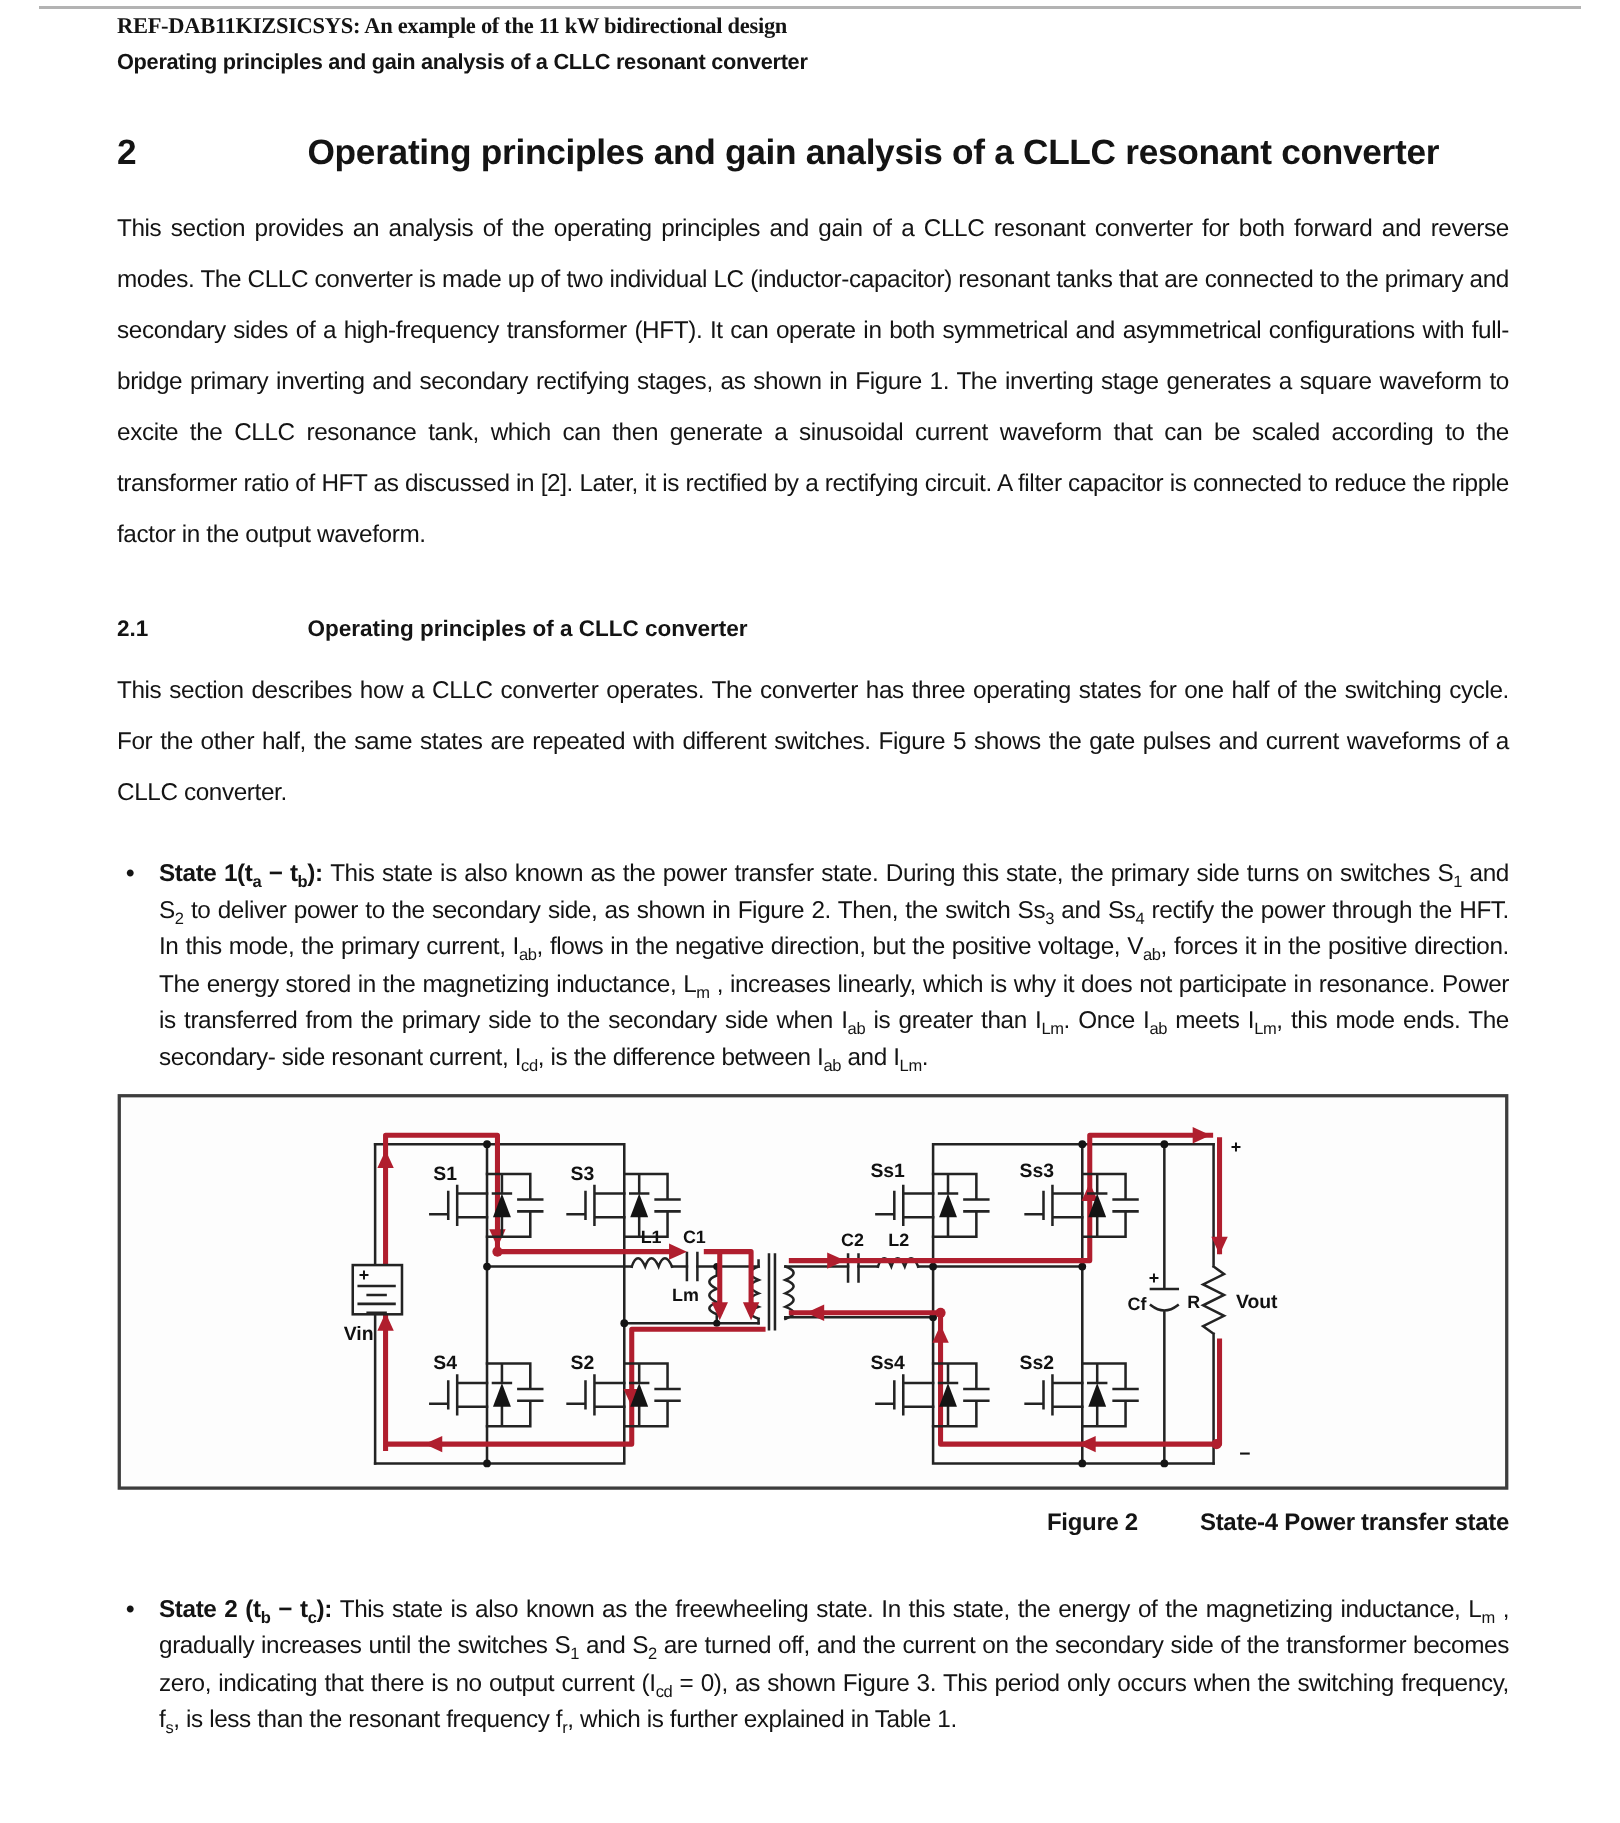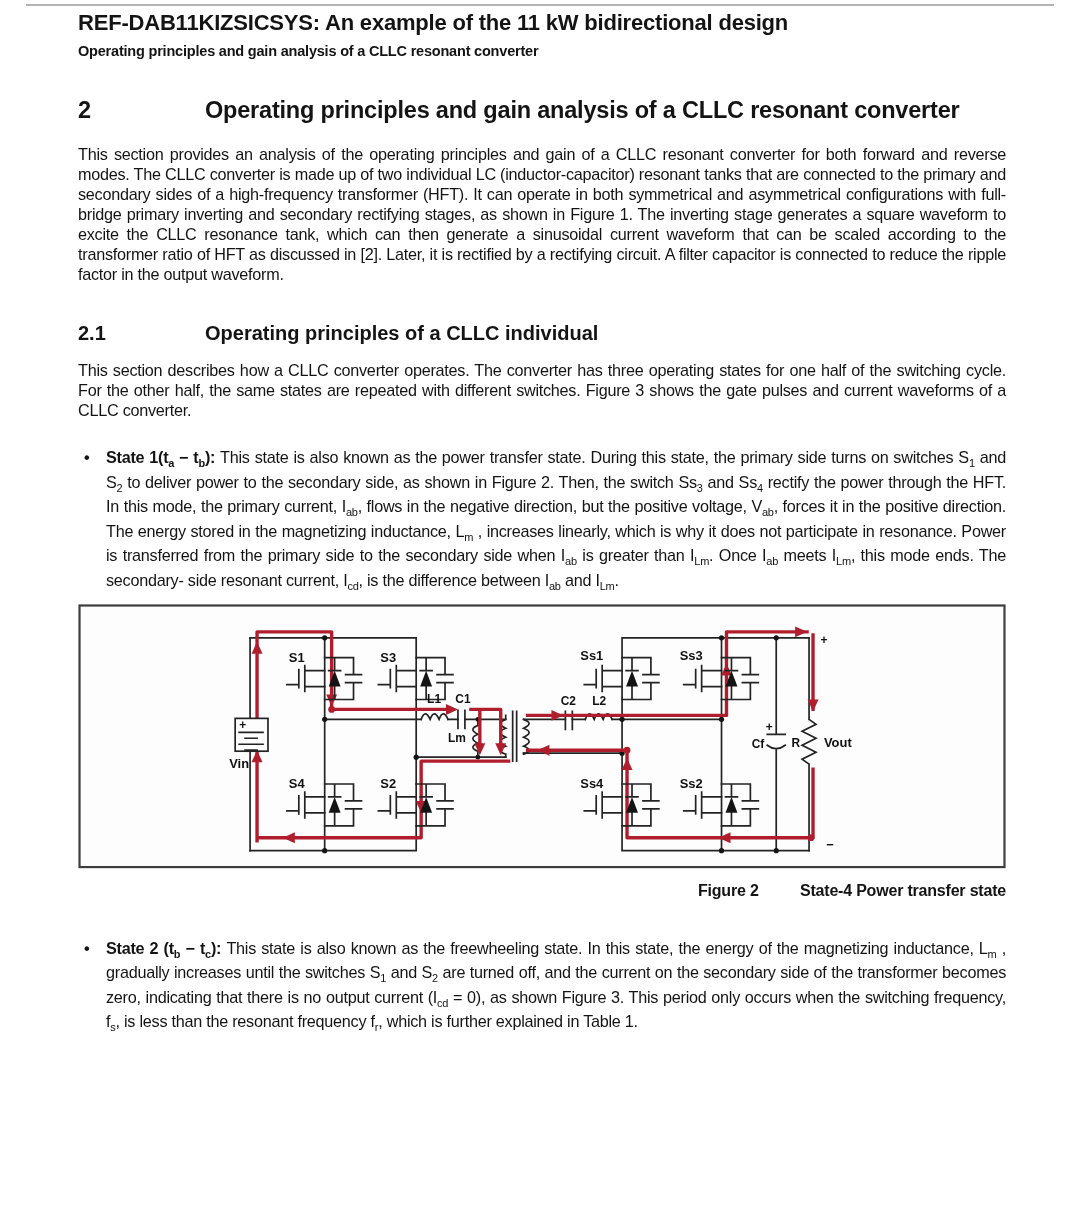--- a/index.html
+++ b/index.html
@@ -7,31 +7,31 @@
   body {
     width:1080px; height:1215px; overflow:hidden; position:relative;
     font-family:"Liberation Sans", sans-serif; color:#141414;
     -webkit-font-smoothing:antialiased;
   }
   .topline { position:absolute; top:4px; left:26px; width:1028px;
     border-top:2px solid #b3b3b3; }
   .content { position:absolute; top:0; left:78px; width:928px; }
 
   .hdr { padding-top:10px; }
-  .hdr-l1 { font-size:22px; font-weight:700; letter-spacing:-0.2px; }
+  .hdr-l1 { font-size:15px; font-weight:700; letter-spacing:-0.2px;font-family:Liberation Serif, serif; }
   .hdr-l2 { font-size:14.5px; font-weight:700; margin-top:7px; letter-spacing:-0.2px; }
 
   .sec-head { display:flex; margin-top:34px; }
   .sec-head .num { flex:none; width:127px; font-weight:700; }
   .sec-head .ttl { flex:1; font-weight:700; }
   .h-big { font-size:23.5px; line-height:34px; }
   .h-big .ttl { text-align:justify; letter-spacing:-0.2px; }
-  .h-mid { font-size:20px; margin-top:38px; }
-
-  .body-text { margin-top:17px; font-size:16.2px; line-height:20px;
+  .h-mid { font-size:15px; margin-top:38px; }
+
+  .body-text { margin-top:17px; font-size:16.2px; line-height:34px;
     text-align:justify; letter-spacing:-0.25px; }
   .p2 { margin-top:15px; }
 
   .bullet { display:flex; margin-top:25px; font-size:16.2px; line-height:24.5px;
     letter-spacing:-0.25px; }
   .bullet .dot { flex:none; width:28px; padding-left:6px; font-weight:700; }
   .bullet .btxt { flex:1; text-align:justify; }
   .bullet sub { font-size:68%; line-height:0; }
   .bold { font-weight:700;margin-top:48px; }
 
@@ -66,24 +66,24 @@
 
   <div class="sec-head h-big">
     <div class="num">2</div>
     <div class="ttl">Operating principles and gain analysis of a CLLC resonant converter</div>
   </div>
 
   <div class="body-text">This section provides an analysis of the operating principles and gain of a CLLC resonant converter for both forward and reverse modes. The CLLC converter is made up of two individual LC (inductor-capacitor) resonant tanks that are connected to the primary and secondary sides of a high-frequency transformer (HFT). It can operate in both symmetrical and asymmetrical configurations with full-bridge primary inverting and secondary rectifying stages, as shown in Figure 1. The inverting stage generates a square waveform to excite the CLLC resonance tank, which can then generate a sinusoidal current waveform that can be scaled according to the transformer ratio of HFT as discussed in [2]. Later, it is rectified by a rectifying circuit. A filter capacitor is connected to reduce the ripple factor in the output waveform.</div>
 
   <div class="sec-head h-mid">
     <div class="num">2.1</div>
-    <div class="ttl">Operating principles of a CLLC individual</div>
-  </div>
-
-  <div class="body-text p2">This section describes how a CLLC converter operates. The converter has three operating states for one half of the switching cycle. For the other half, the same states are repeated with different switches. Figure 3 shows the gate pulses and current waveforms of a CLLC converter.</div>
+    <div class="ttl">Operating principles of a CLLC converter</div>
+  </div>
+
+  <div class="body-text p2">This section describes how a CLLC converter operates. The converter has three operating states for one half of the switching cycle. For the other half, the same states are repeated with different switches. Figure 5 shows the gate pulses and current waveforms of a CLLC converter.</div>
 
   <div class="bullet">
     <div class="dot">•</div>
     <div class="btxt"><span class="bold">State 1(t</span><sub class="bold">a</sub><span class="bold"> − t</span><sub class="bold">b</sub><span class="bold">): </span><span>This state is also known as the power transfer state. During this state, the primary side turns on switches S</span><sub>1</sub><span> and S</span><sub>2</sub><span> to deliver power to the secondary side, as shown in Figure 2. Then, the switch Ss</span><sub>3</sub><span> and Ss</span><sub>4</sub><span> rectify the power through the HFT. In this mode, the primary current, I</span><sub>ab</sub><span>, flows in the negative direction, but the positive voltage, V</span><sub>ab</sub><span>, forces it in the positive direction. The energy stored in the magnetizing inductance, L</span><sub>m</sub><span> , increases linearly, which is why it does not participate in resonance. Power is transferred from the primary side to the secondary side when  I</span><sub>ab</sub><span> is greater than I</span><sub>Lm</sub><span>. Once I</span><sub>ab</sub><span>  meets  I</span><sub>Lm</sub><span>, this mode ends. The secondary- side resonant current, I</span><sub>cd</sub><span>, is the difference between I</span><sub>ab</sub><span> and  I</span><sub>Lm</sub><span>.</span></div>
   </div>
 
   <div class="fig">
     <svg viewBox="0 0 933 266" xmlns="http://www.w3.org/2000/svg">
       <defs>
         <g id="sw">

